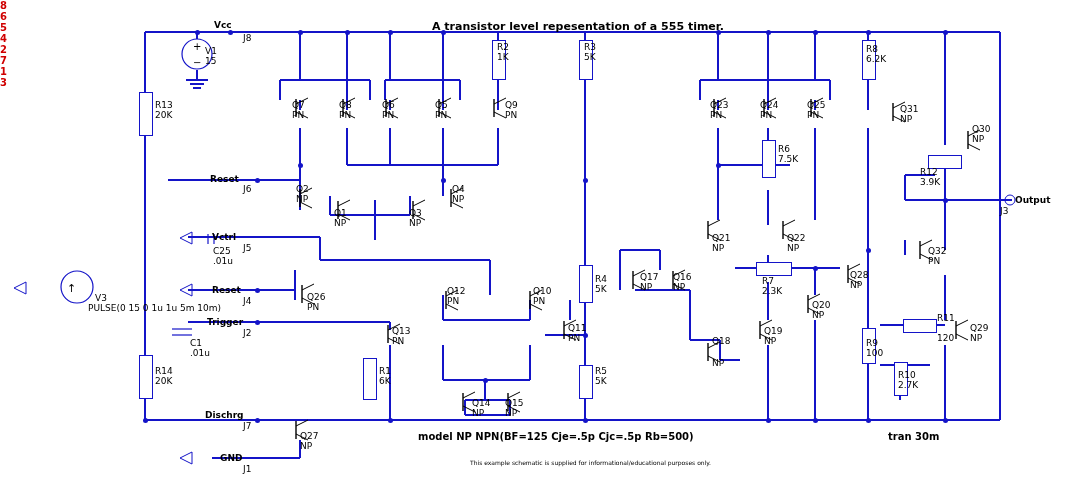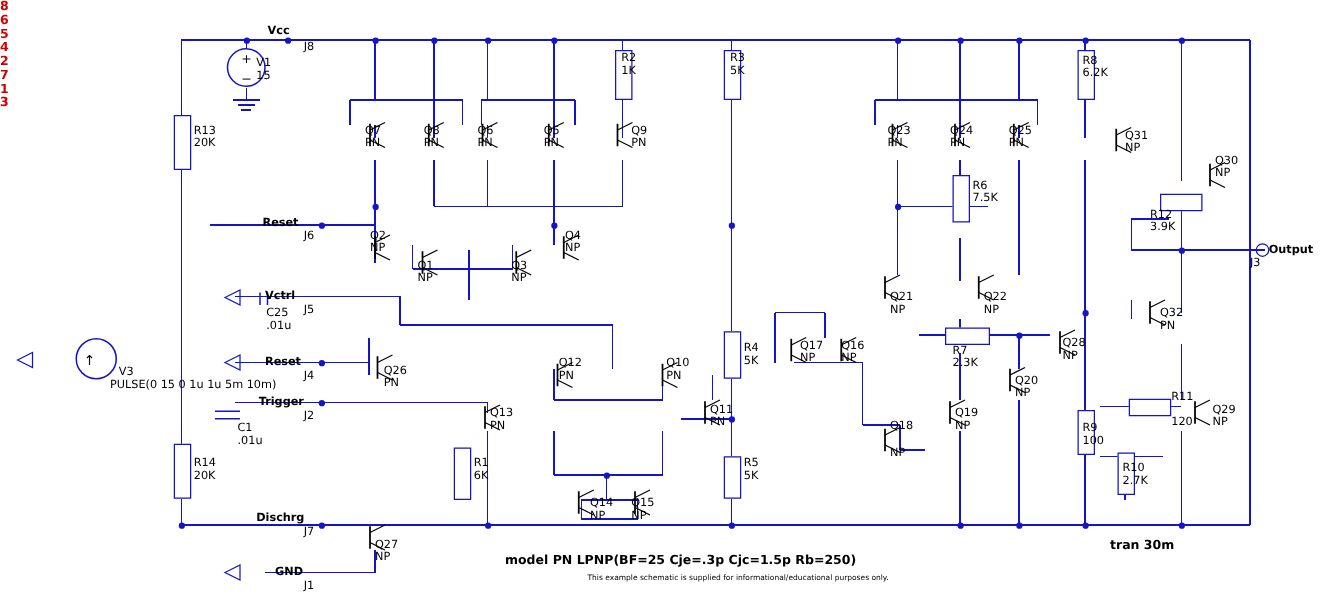--- a/index.html
+++ b/index.html
@@ -210,20 +210,21 @@
   <div class="dot" style="left:766px;top:418px"></div>
   <div class="dot" style="left:813px;top:418px"></div>
   <div class="dot" style="left:866px;top:418px"></div>
   <div class="dot" style="left:943px;top:418px"></div>
   <div class="dot" style="left:228px;top:30px"></div>
   <div class="dot" style="left:255px;top:178px"></div>
   <div class="dot" style="left:255px;top:288px"></div>
   <div class="dot" style="left:255px;top:320px"></div>
   <div class="dot" style="left:255px;top:418px"></div>
 
+  <div class="title" style="left:432px;top:20px">A transistor level repesentation of a 555 timer.</div>
 
   <svg style="left:178px;top:38px;width:40px;height:36px">
     <circle cx="19" cy="16" r="15" stroke="#1414c8" fill="#fff" stroke-width="1.2"></circle>
     <text x="15" y="12" font-size="10" fill="#000">+</text>
     <text x="15" y="28" font-size="10" fill="#000">−</text>
   </svg>
   <div class="lbl" style="left:205px;top:46px">V1</div>
   <div class="lbl" style="left:205px;top:56px">15</div>
 
   <svg style="left:58px;top:268px;width:40px;height:40px">
@@ -604,17 +605,17 @@
   <div class="lbl" style="left:970px;top:333px">NP</div>
 
   <svg style="left:912px;top:238px;width:26px;height:24px">
       <line x1="8" y1="3" x2="8" y2="21" stroke="#000" stroke-width="1.4"></line>
       <line x1="8" y1="8" x2="20" y2="2" stroke="#000"></line>
       <line x1="8" y1="16" x2="20" y2="22" stroke="#000"></line>
     </svg>
   <div class="lbl" style="left:928px;top:246px">Q32</div>
   <div class="lbl" style="left:928px;top:256px">PN</div>
 
-  <div class="lbl b" style="left:404px;top:444px;font-size:10px">model PN LPNP(BF=25 Cje=.3p Cjc=1.5p Rb=250)</div>
+  <div class="lbl b" style="left:418px;top:432px;font-size:10px">model NP NPN(BF=125 Cje=.5p Cjc=.5p Rb=500)</div>
   <div class="lbl" style="left:470px;top:458px;font-size:6px">This example schematic is supplied for informational/educational purposes only.</div>
   <div class="lbl b" style="left:888px;top:432px;font-size:10px">tran 30m</div>
 
 </div>
 
 </body></html>

